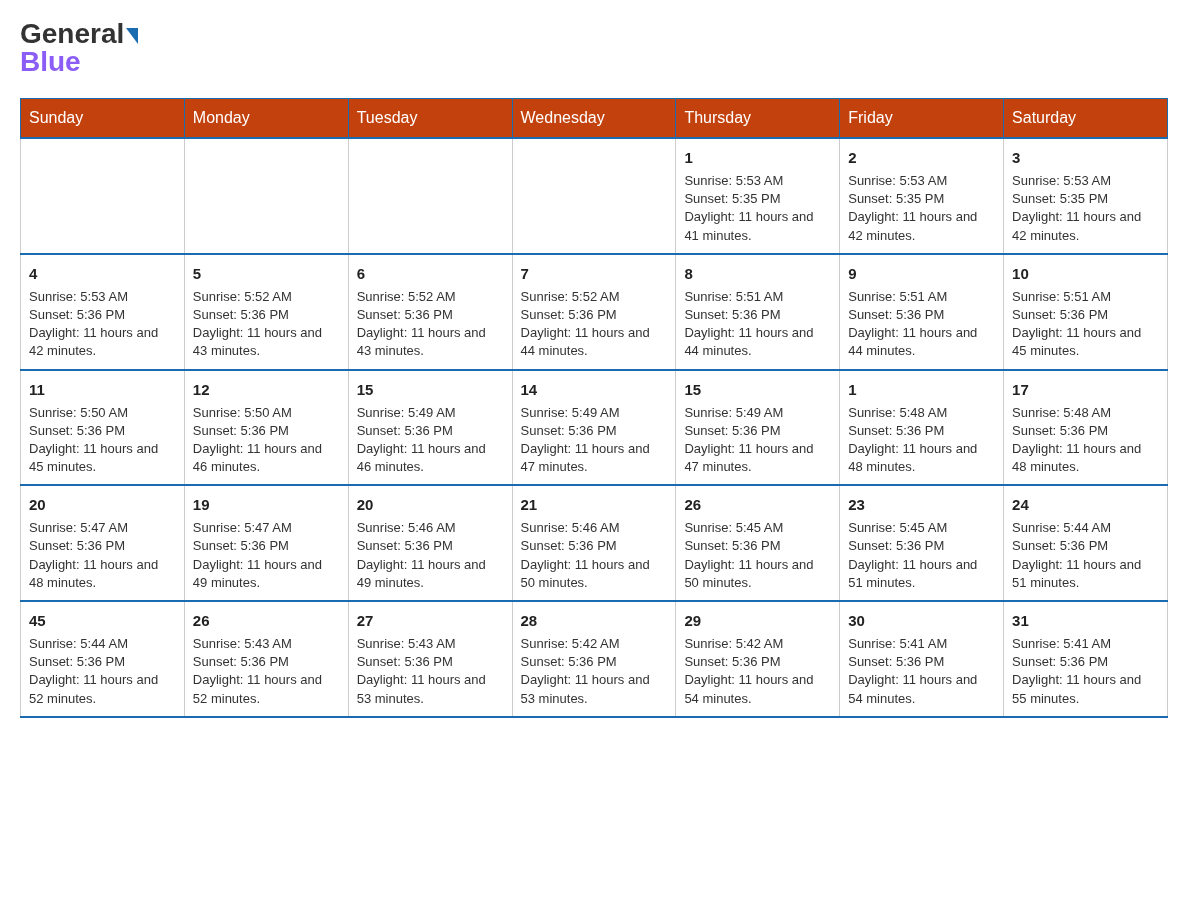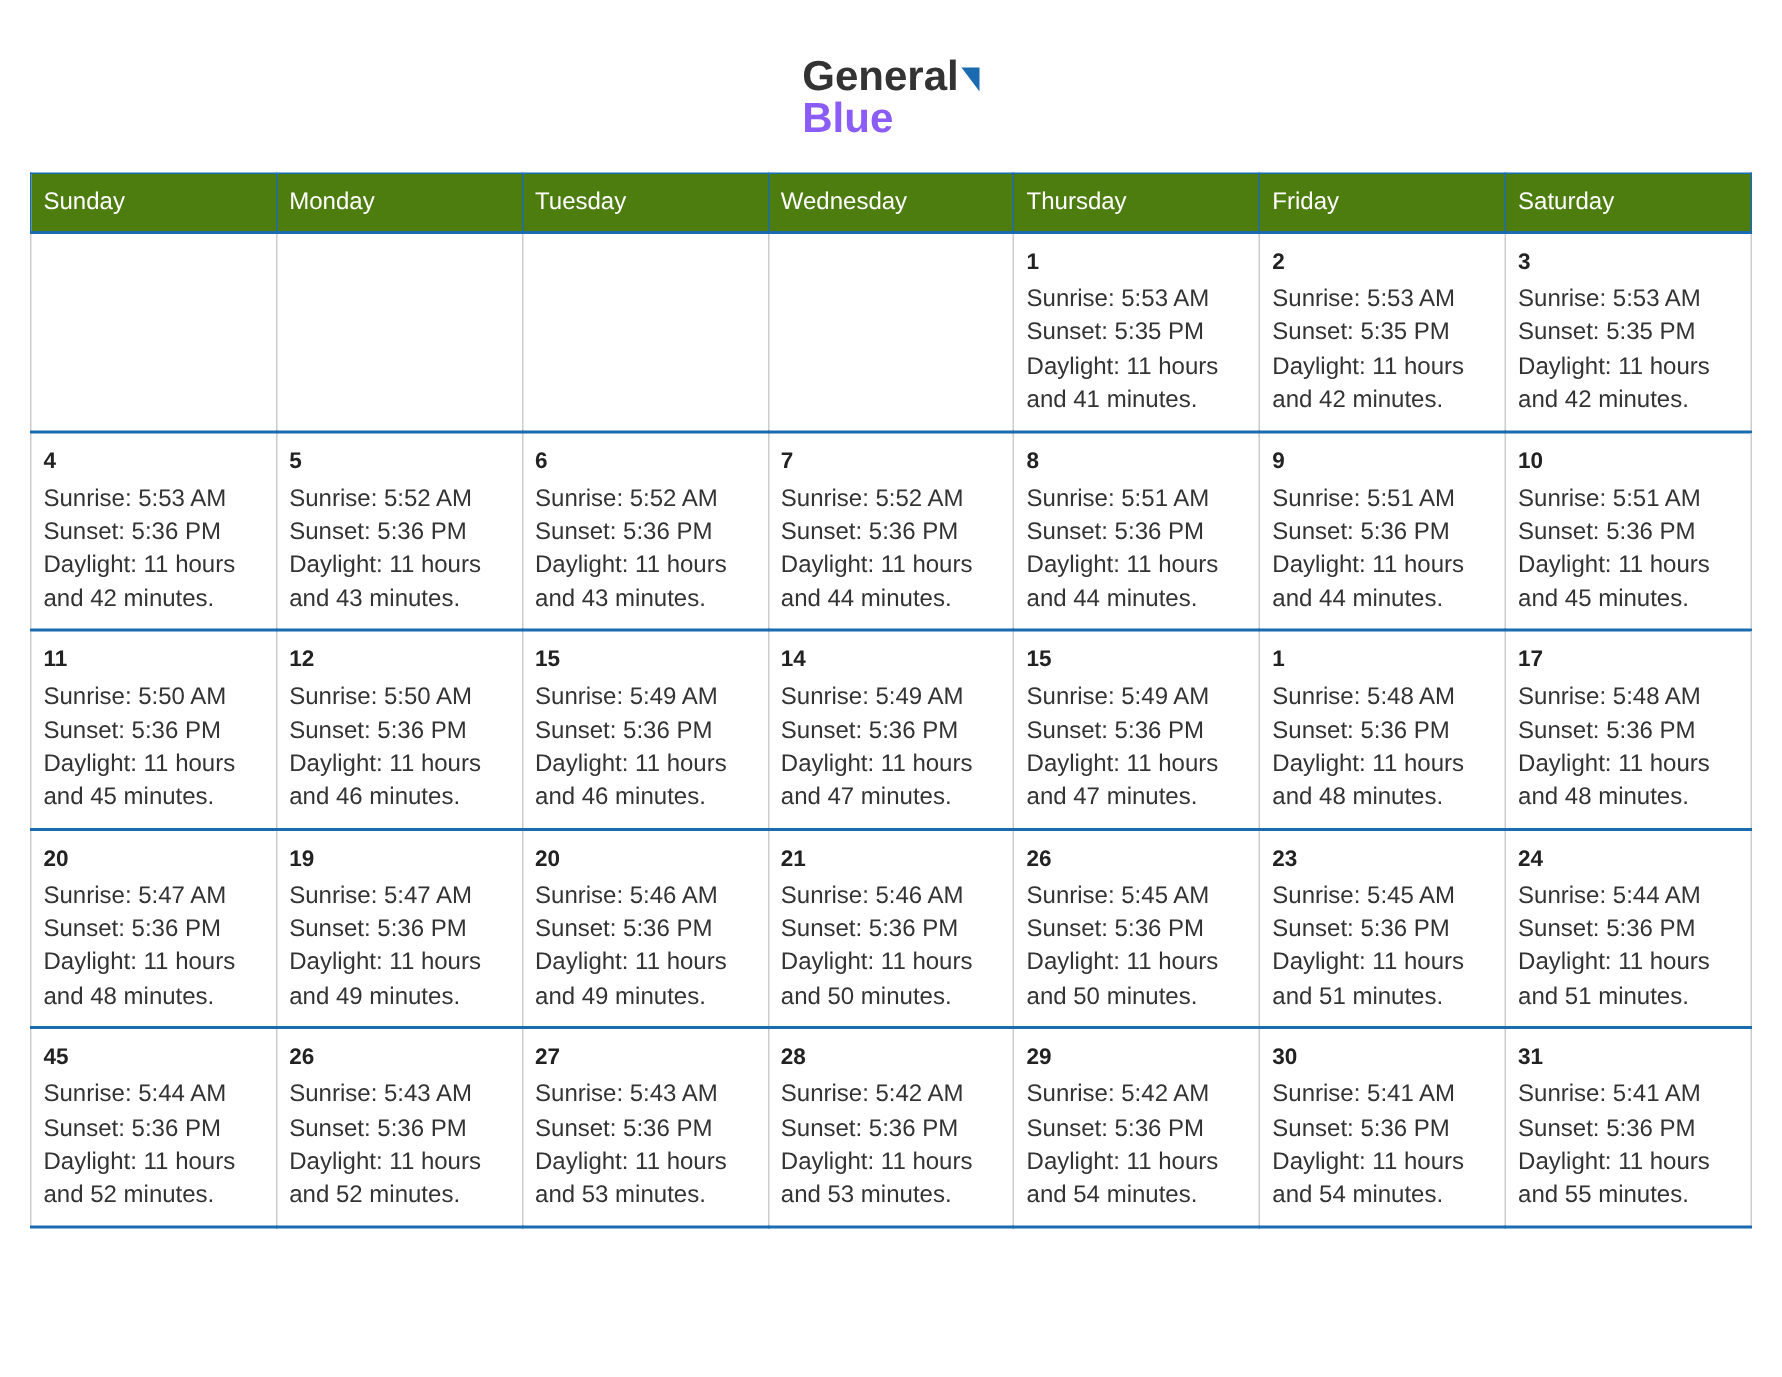--- a/index.html
+++ b/index.html
@@ -6,24 +6,23 @@
     body {
       font-family: Arial, sans-serif;
       background: #fff;
       color: #333;
       padding: 20px;
       width: 1188px;
       min-height: 918px;
     }
     .header {
       display: flex;
-      justify-content: center;
+      justify-content: flex-start;
       align-items: flex-start;
       margin-bottom: 20px;
-      margin-top: 17px;
     }
     .logo {
       display: flex;
       flex-direction: column;
       align-items: flex-start;
     }
     .logo-text {
       font-size: 28px;
       font-weight: bold;
       color: #333;
@@ -48,21 +47,21 @@
       font-size: 22px;
       color: #444;
       margin-top: 4px;
     }
     .calendar {
       width: 100%;
       border-collapse: collapse;
       border: 1px solid #ccc;
     }
     .calendar th {
-      background-color: #4d7c0f;
+      background-color: #c2410c;
       color: #fff;
       font-size: 16px;
       font-weight: normal;
       padding: 10px 8px;
       text-align: left;
       border: 1px solid #1a6bb0;
     }
     .calendar td {
       vertical-align: top;
       padding: 8px;
@@ -75,21 +74,21 @@
       border-bottom: 2px solid #1a6bb0;
     }
     .day-number {
       font-size: 15px;
       font-weight: bold;
       color: #222;
       margin-bottom: 4px;
     }
     .day-info {
       color: #333;
-      font-size: 16px;
+      font-size: 13px;
     }
     .empty-cell {
       background: #fff;
     }
   </style>
 </head>
 <body>
 
 <div class="header">
   <div class="logo">

